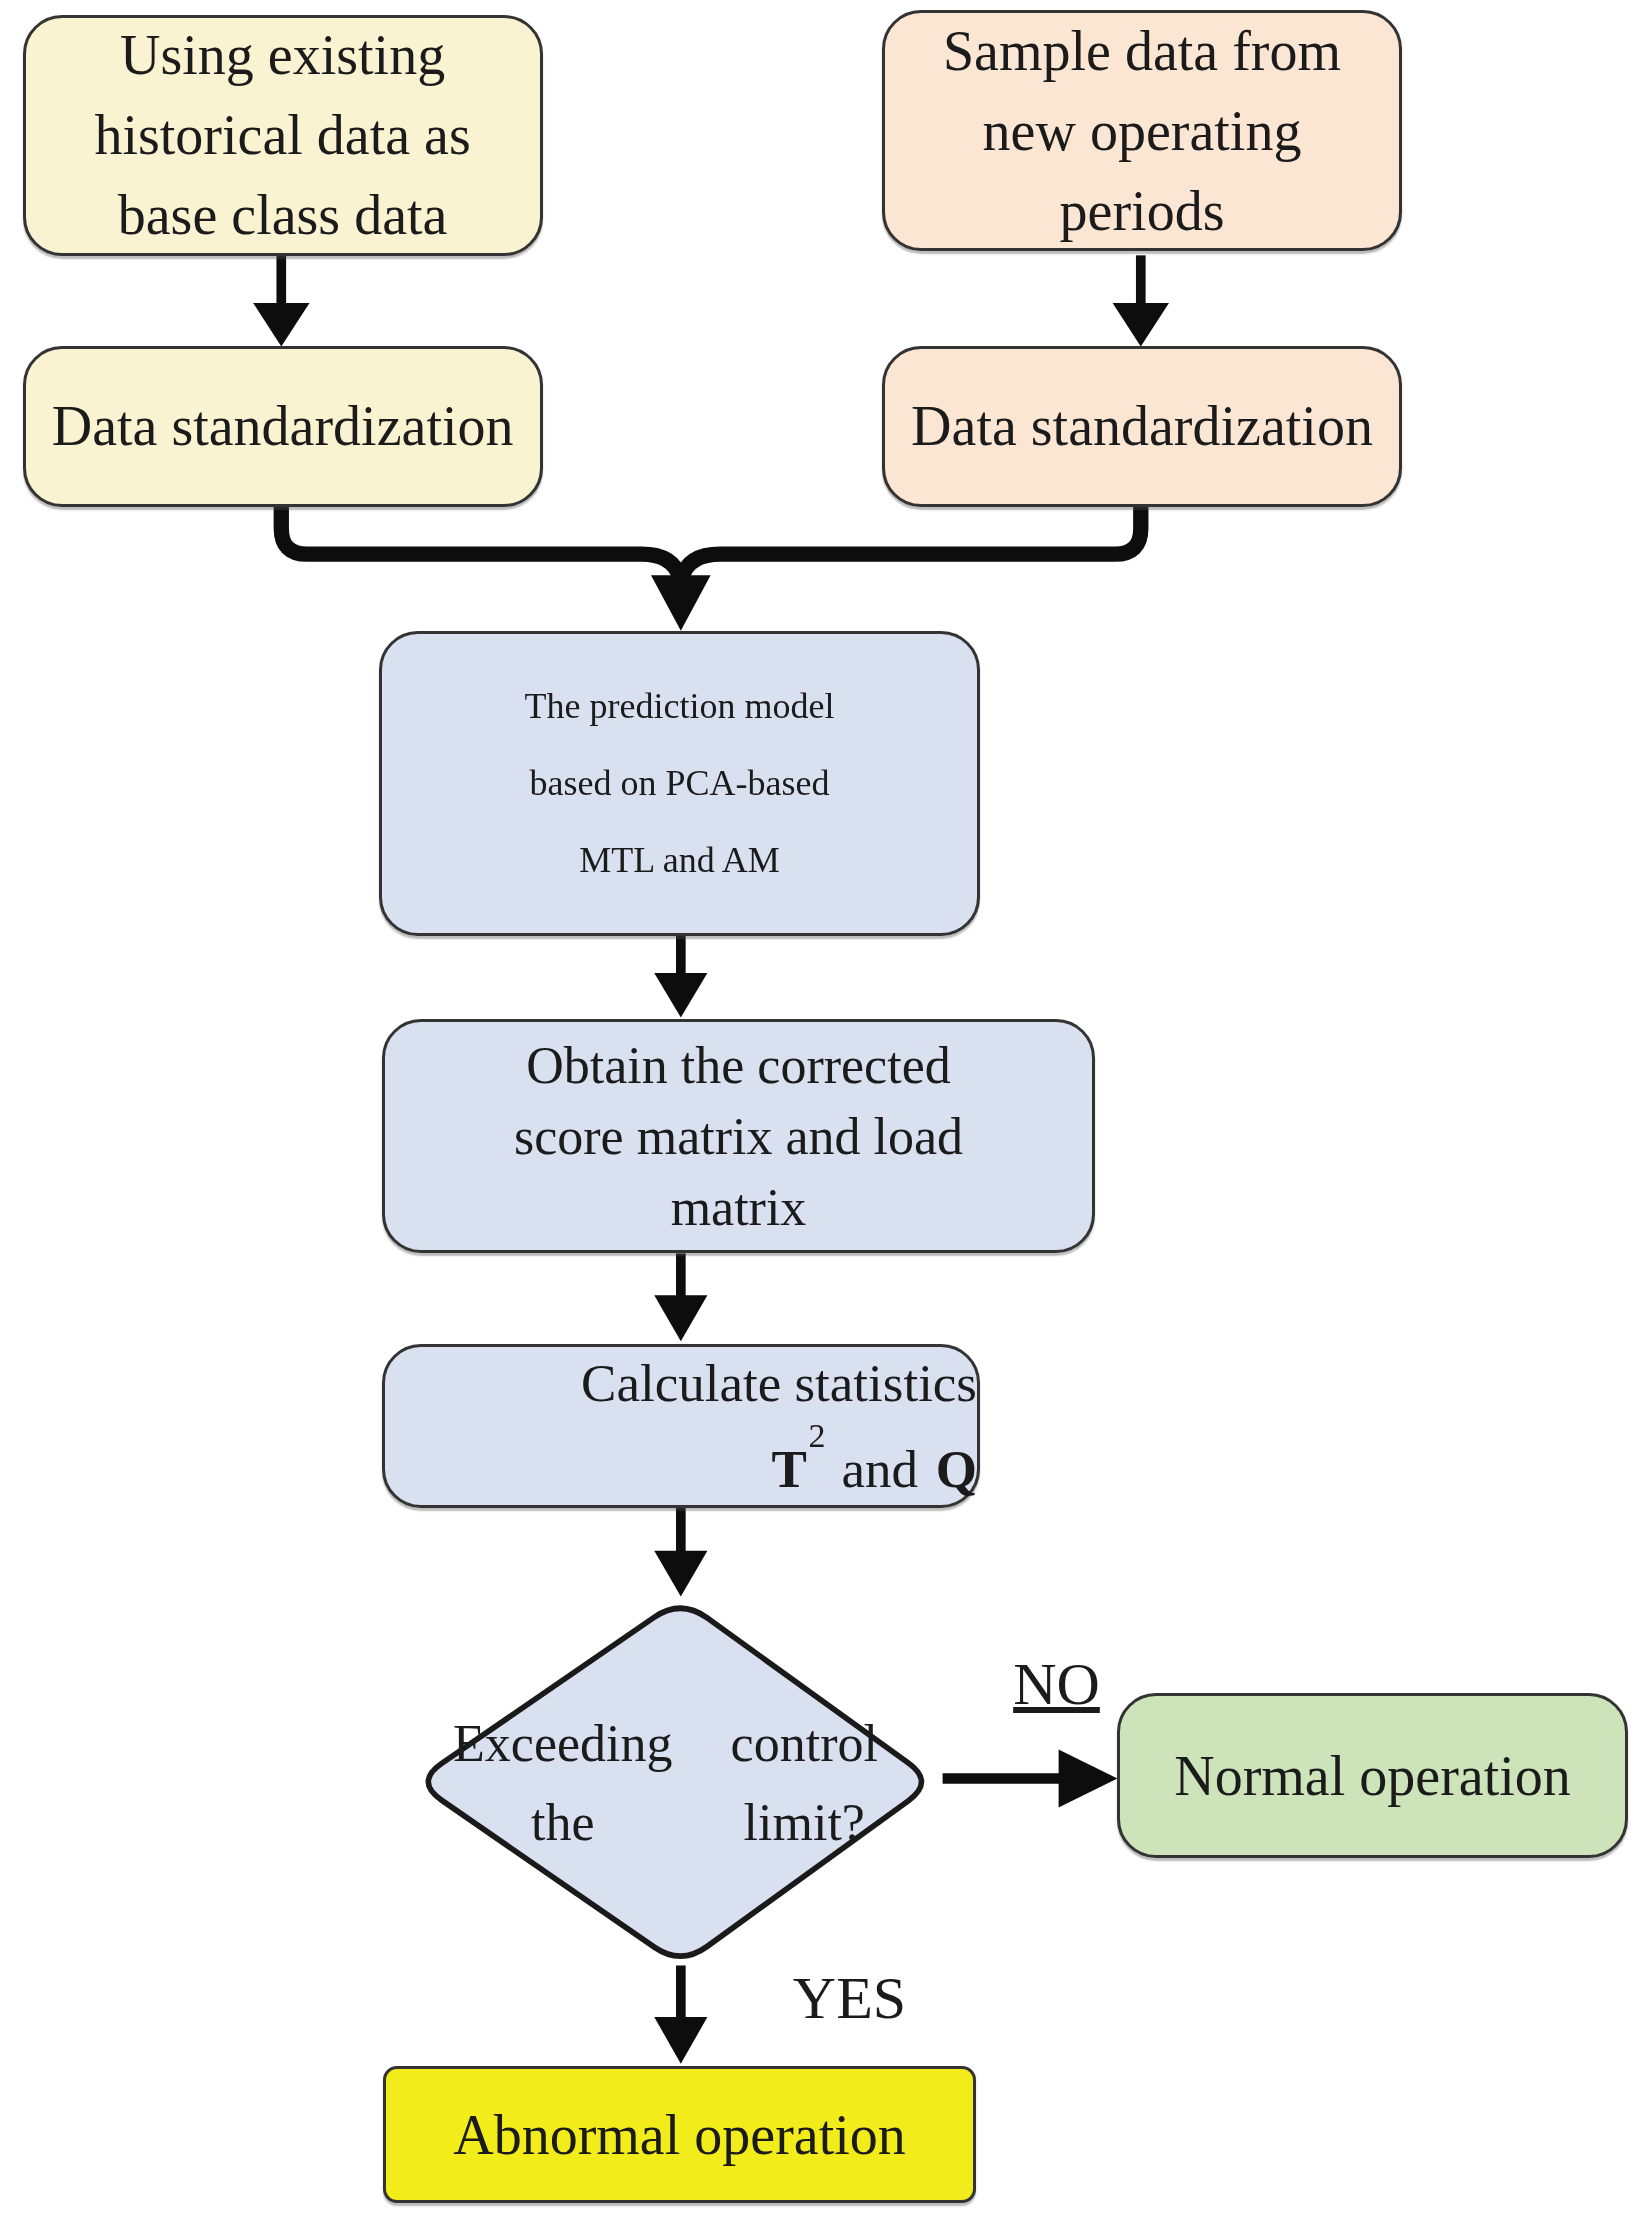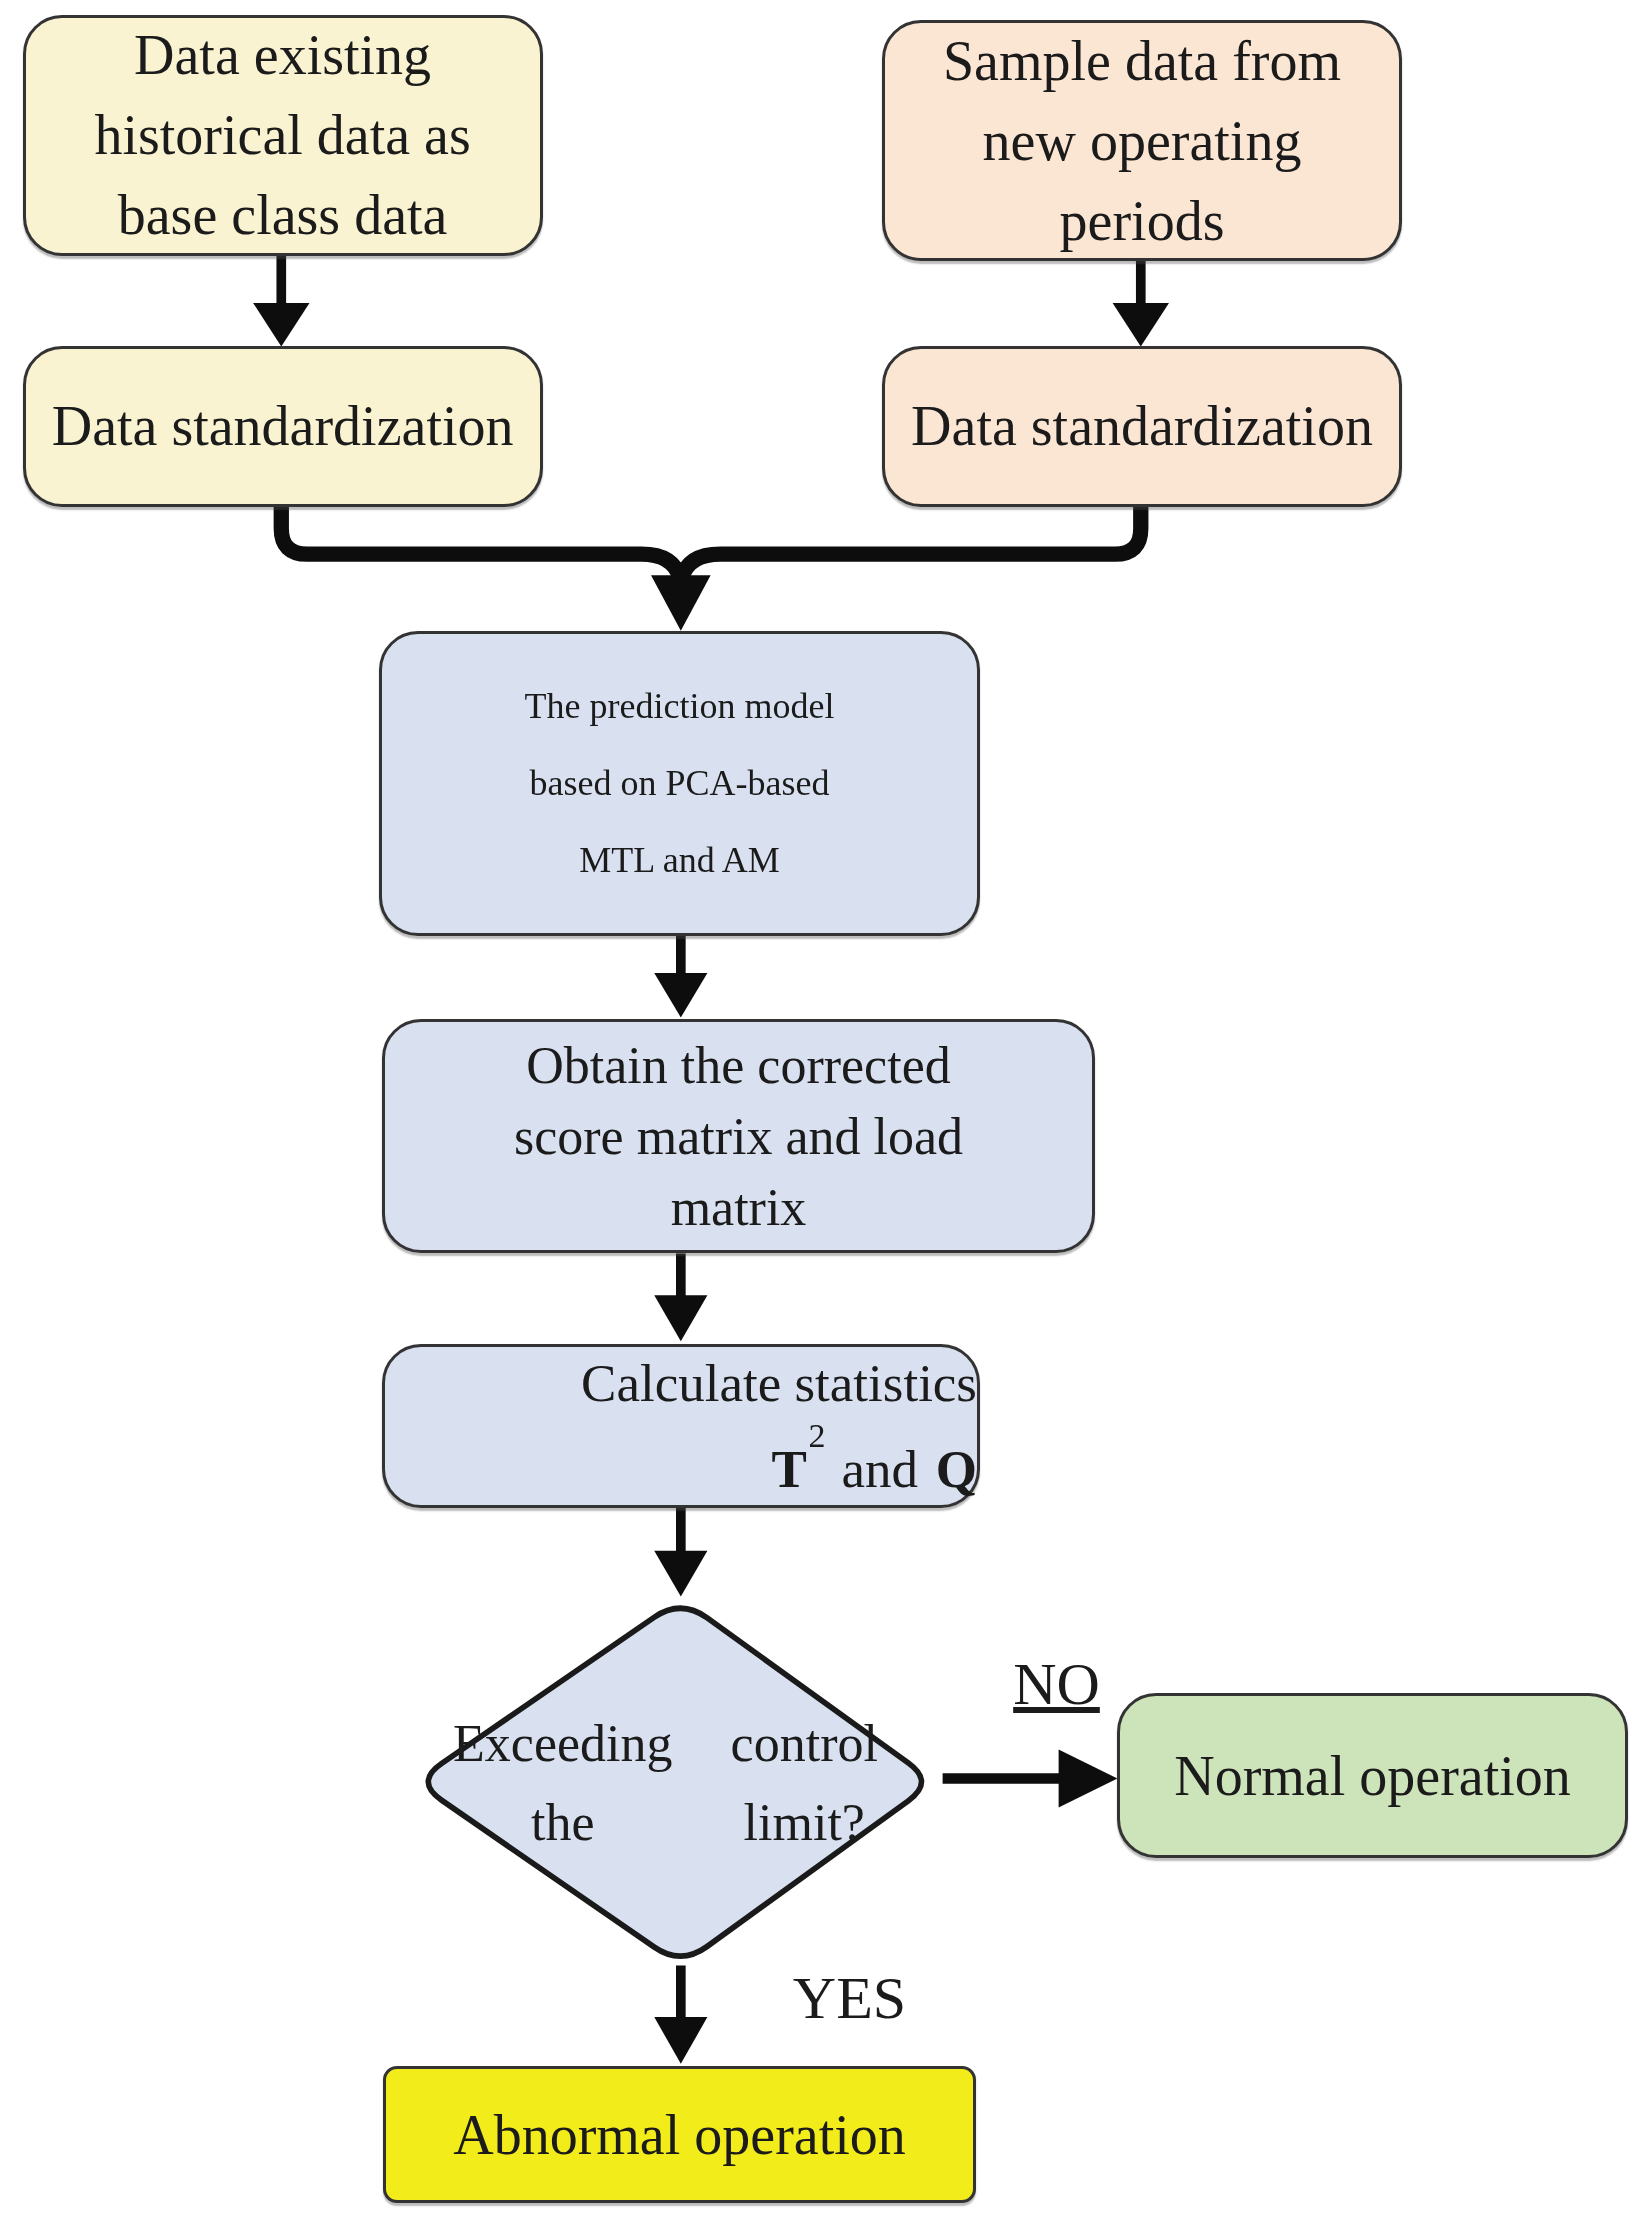--- a/index.html
+++ b/index.html
@@ -17,21 +17,21 @@
     border:3.2px solid var(--border);
     display:flex; flex-direction:column; justify-content:center; align-items:center;
     text-align:center;
     box-shadow:0 2.4px 1.6px rgba(80,80,80,.38);
   }
   .node .ln{display:block; white-space:nowrap;}
   .rounded{border-radius:39px;}
   
   #node-historical   {left:22.6px;  top:14.5px;  width:520px; height:241px; font-size:56px; line-height:80px; background:var(--cream);}
   #node-std-left     {left:22.6px;  top:346px; width:520px; height:161px; font-size:56px; line-height:73px; background:var(--cream);}
-  #node-sample       {left:882px;top:20px;  width:520px; height:241px; font-size:56px; line-height:80px; background:var(--peach);}
+  #node-sample       {left:882px;top:10px;  width:520px; height:241px; font-size:56px; line-height:80px; background:var(--peach);}
   #node-std-right    {left:882px;top:346px; width:520px; height:161px; font-size:56px; line-height:73px; background:var(--peach);}
   #node-prediction   {left:379px; top:631px; width:601px; height:305px; font-size:36px; line-height:77px; background:var(--blue);}
   #node-obtain       {left:382px; top:1019px;width:713px; height:234px; font-size:52px; line-height:71px; background:var(--blue);}
   #node-calc         {left:382px; top:1344px;width:598px; height:164px; font-size:53px; line-height:74px; background:var(--blue);align-items:flex-end;}
   #node-normal       {left:1117px;top:1693px;width:511px; height:165px; font-size:56px; line-height:64px; background:var(--green);}
   #node-abnormal     {left:383px; top:2066px;width:593px; height:137px; font-size:56px; line-height:64px; background:var(--yellow); border-radius:14px;}
   
   #decision-text{
     position:absolute; left:439px; top:1696px; width:483px; height:173px;
     display:flex; justify-content:center; align-items:center;
@@ -97,21 +97,21 @@
       <polygon points="1314,2172 1314,2244 1387,2208" fill="var(--arrow)"></polygon>
     </g>
 
     <g>
       <line x1="845" y1="2440" x2="845" y2="2508" stroke="var(--arrow)" stroke-width="12"></line>
       <polygon points="812,2504 878,2504 845,2562" fill="var(--arrow)"></polygon>
     </g>
   </svg>
 
   <div class="node rounded" id="node-historical">
-    <span class="ln">Data existing</span>
+    <span class="ln">Using existing</span>
     <span class="ln">historical data as</span>
     <span class="ln">base class data</span>
   </div>
 
   <div class="node rounded" id="node-std-left">
     <span class="ln">Data standardization</span>
   </div>
 
   <div class="node rounded" id="node-sample">
     <span class="ln">Sample data from</span>

